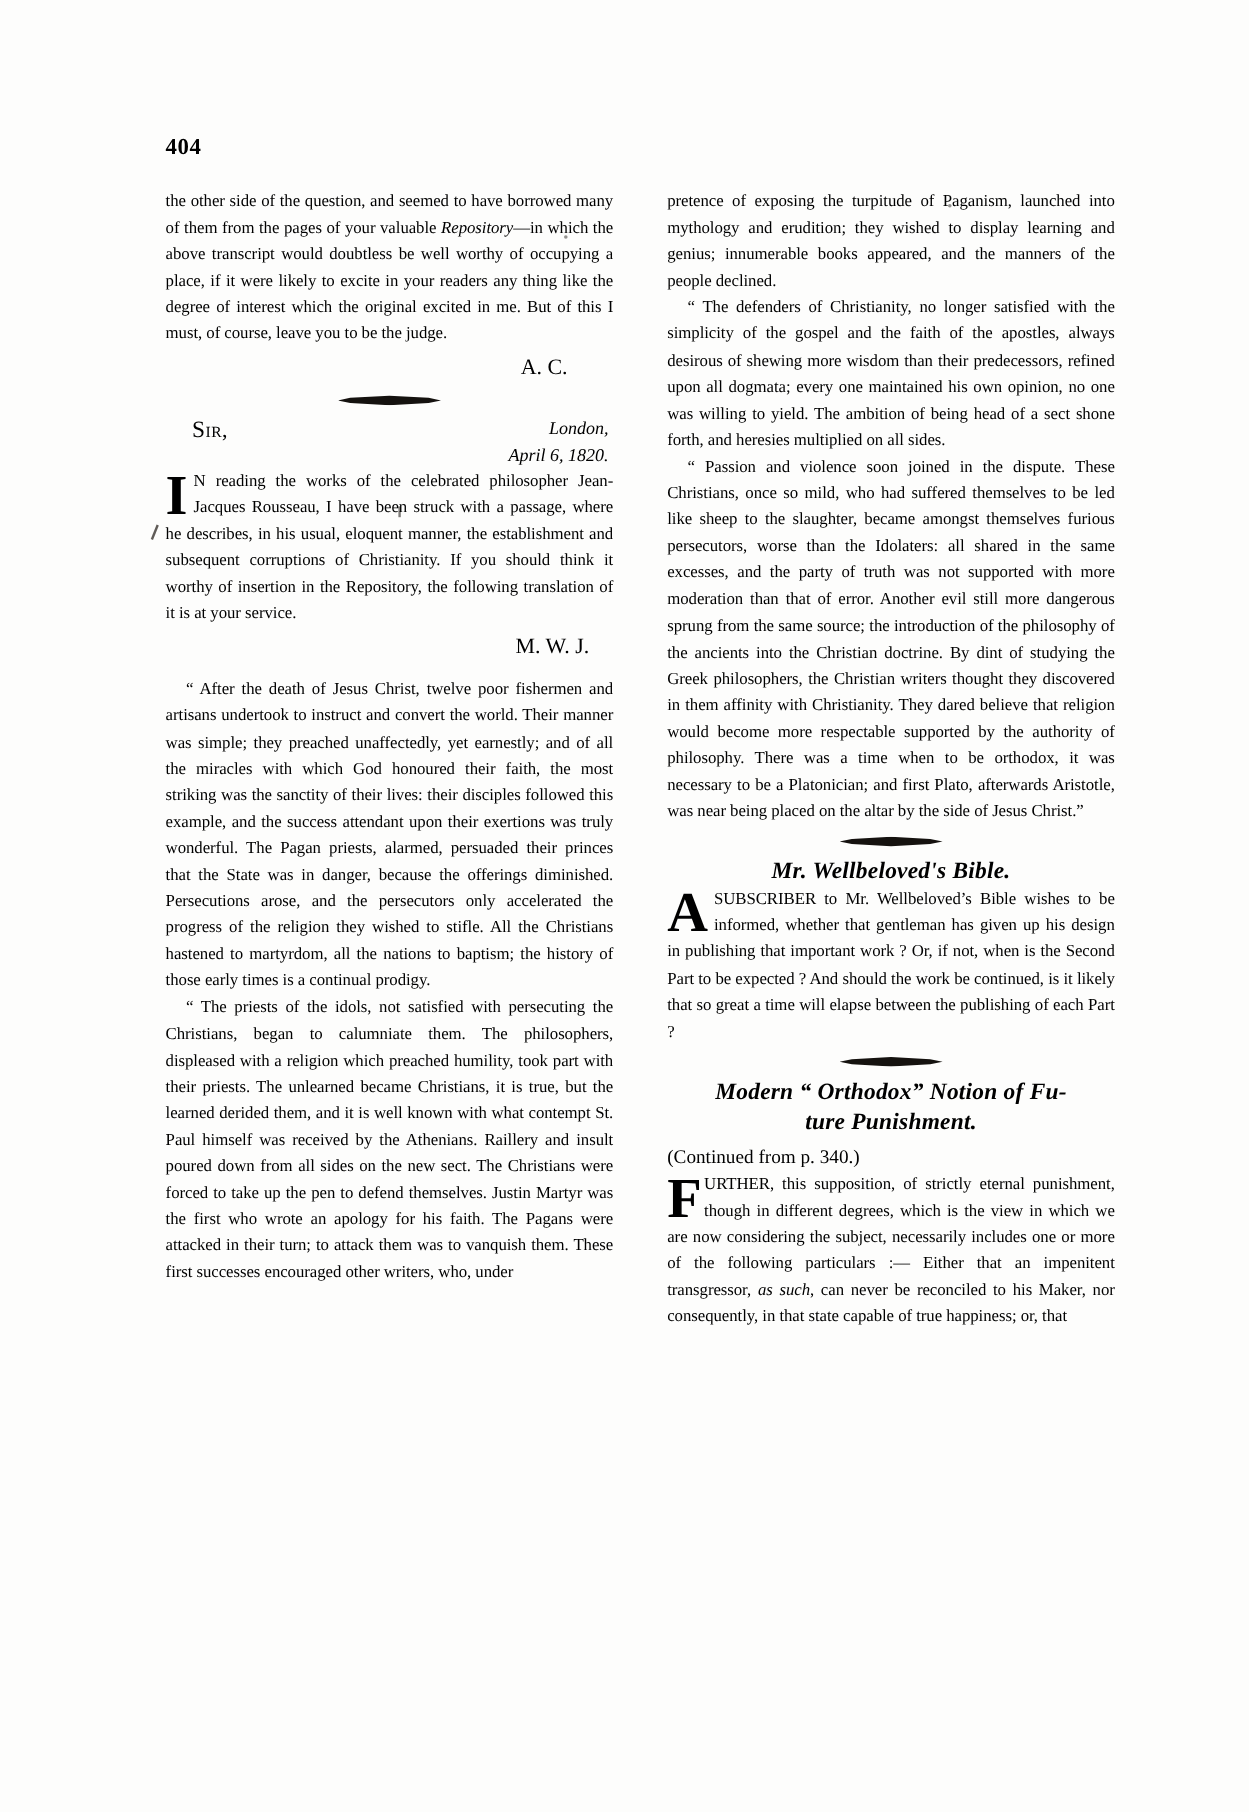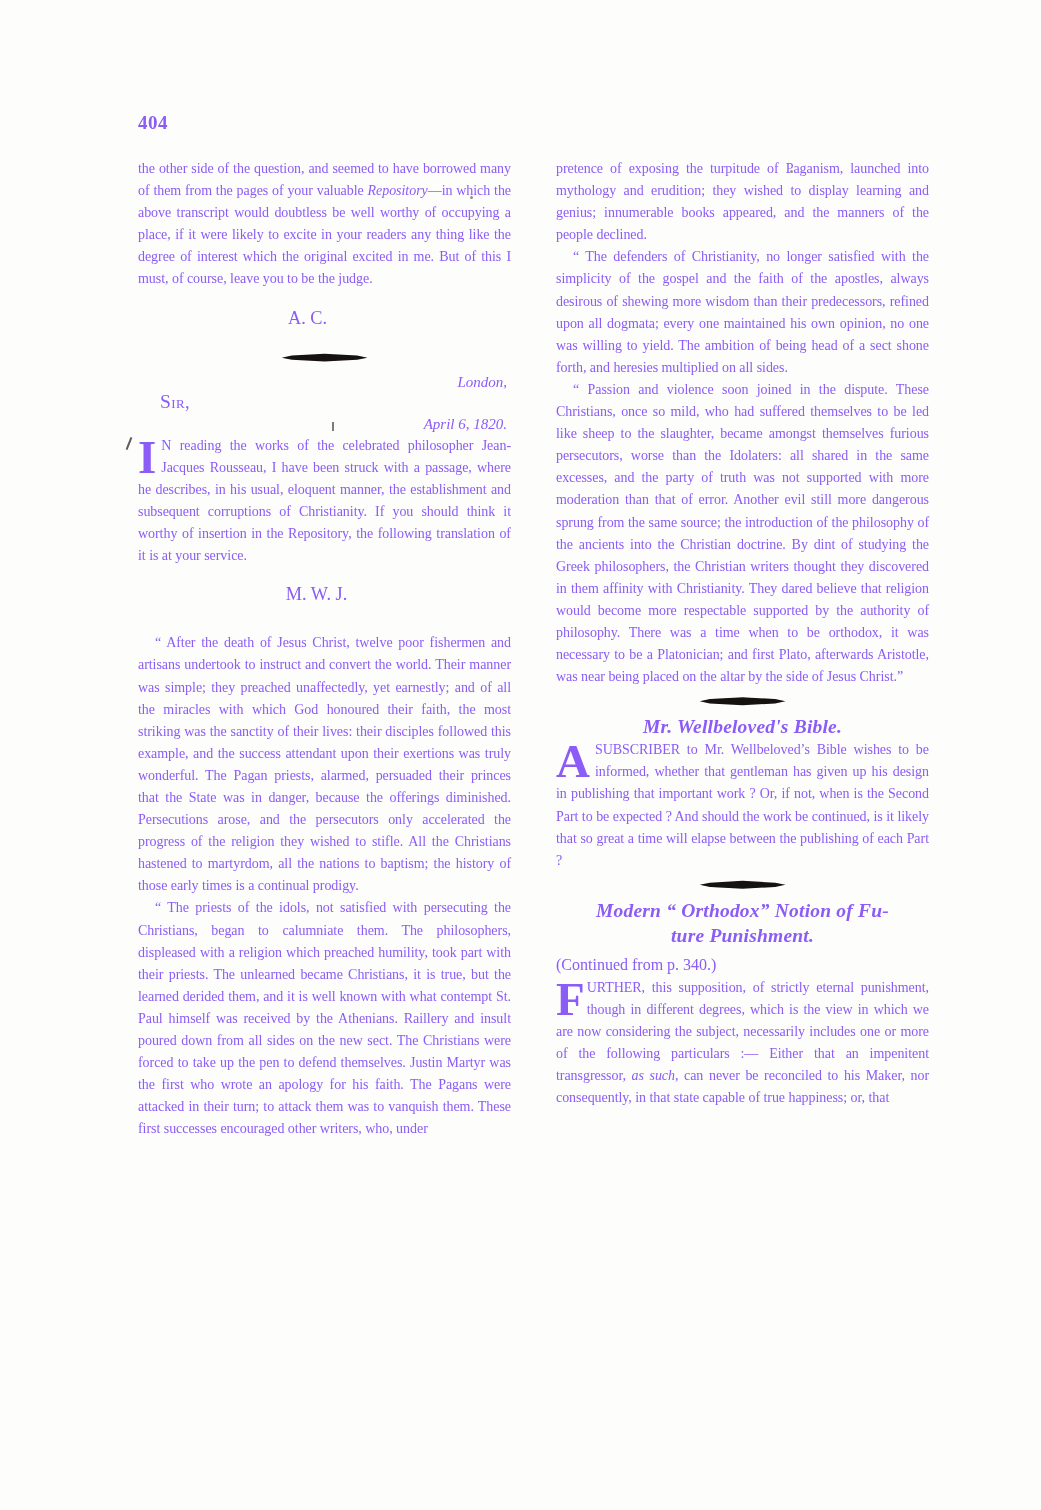--- a/index.html
+++ b/index.html
@@ -7,21 +7,21 @@
     padding: 0;
     background: #ffffff;
   }
   .page {
     position: relative;
     width: 1041px;
     height: 1510px;
     background: #fdfdfc;
     overflow: hidden;
     font-family: "Liberation Serif", "DejaVu Serif", serif;
-    color: #8b5cf6;
+    color: #000000;
   }
 
   
   .runhead {
     position: absolute;
     left: 138px;
     top: 112px;
     width: 770px;
     display: flex;
     align-items: baseline;
@@ -62,24 +62,24 @@
     line-height: 22.1px;
     text-align: justify;
     text-justify: inter-word;
     hyphens: none;
     letter-spacing: -0.05px;
   }
   p.b.ind { text-indent: 17px; }
   p.b.noind { text-indent: 0; }
 
   .sig {
-    margin: 16px;
+    margin: 4px;
     font-size: 18.3px;
     line-height: 22.1px;
-    text-align: center;
+    text-align: right;
     padding-right: 34px;
   }
   .sig.far { padding-right: 16px; }
 
   .gap-s { height: 11px; }
 
   
   .orn {
     height: 26px;
     display: flex;
@@ -97,21 +97,21 @@
   }
 
   
   .dateline {
     text-align: right;
     font-size: 15px;
     line-height: 22px;
     padding-right: 4px;
   }
   .dateline .city { font-style: italic; }
-  .dateline .mon  { font-style: italic; margin-top: 20px; }
+  .dateline .mon  { font-style: italic; }
 
   .salute {
     font-size: 18.3px;
     line-height: 22px;
     margin-top: -44px;
     padding-left: 22px;
     height: 44px;
   }
   .salute .sc {
     font-variant: small-caps;

